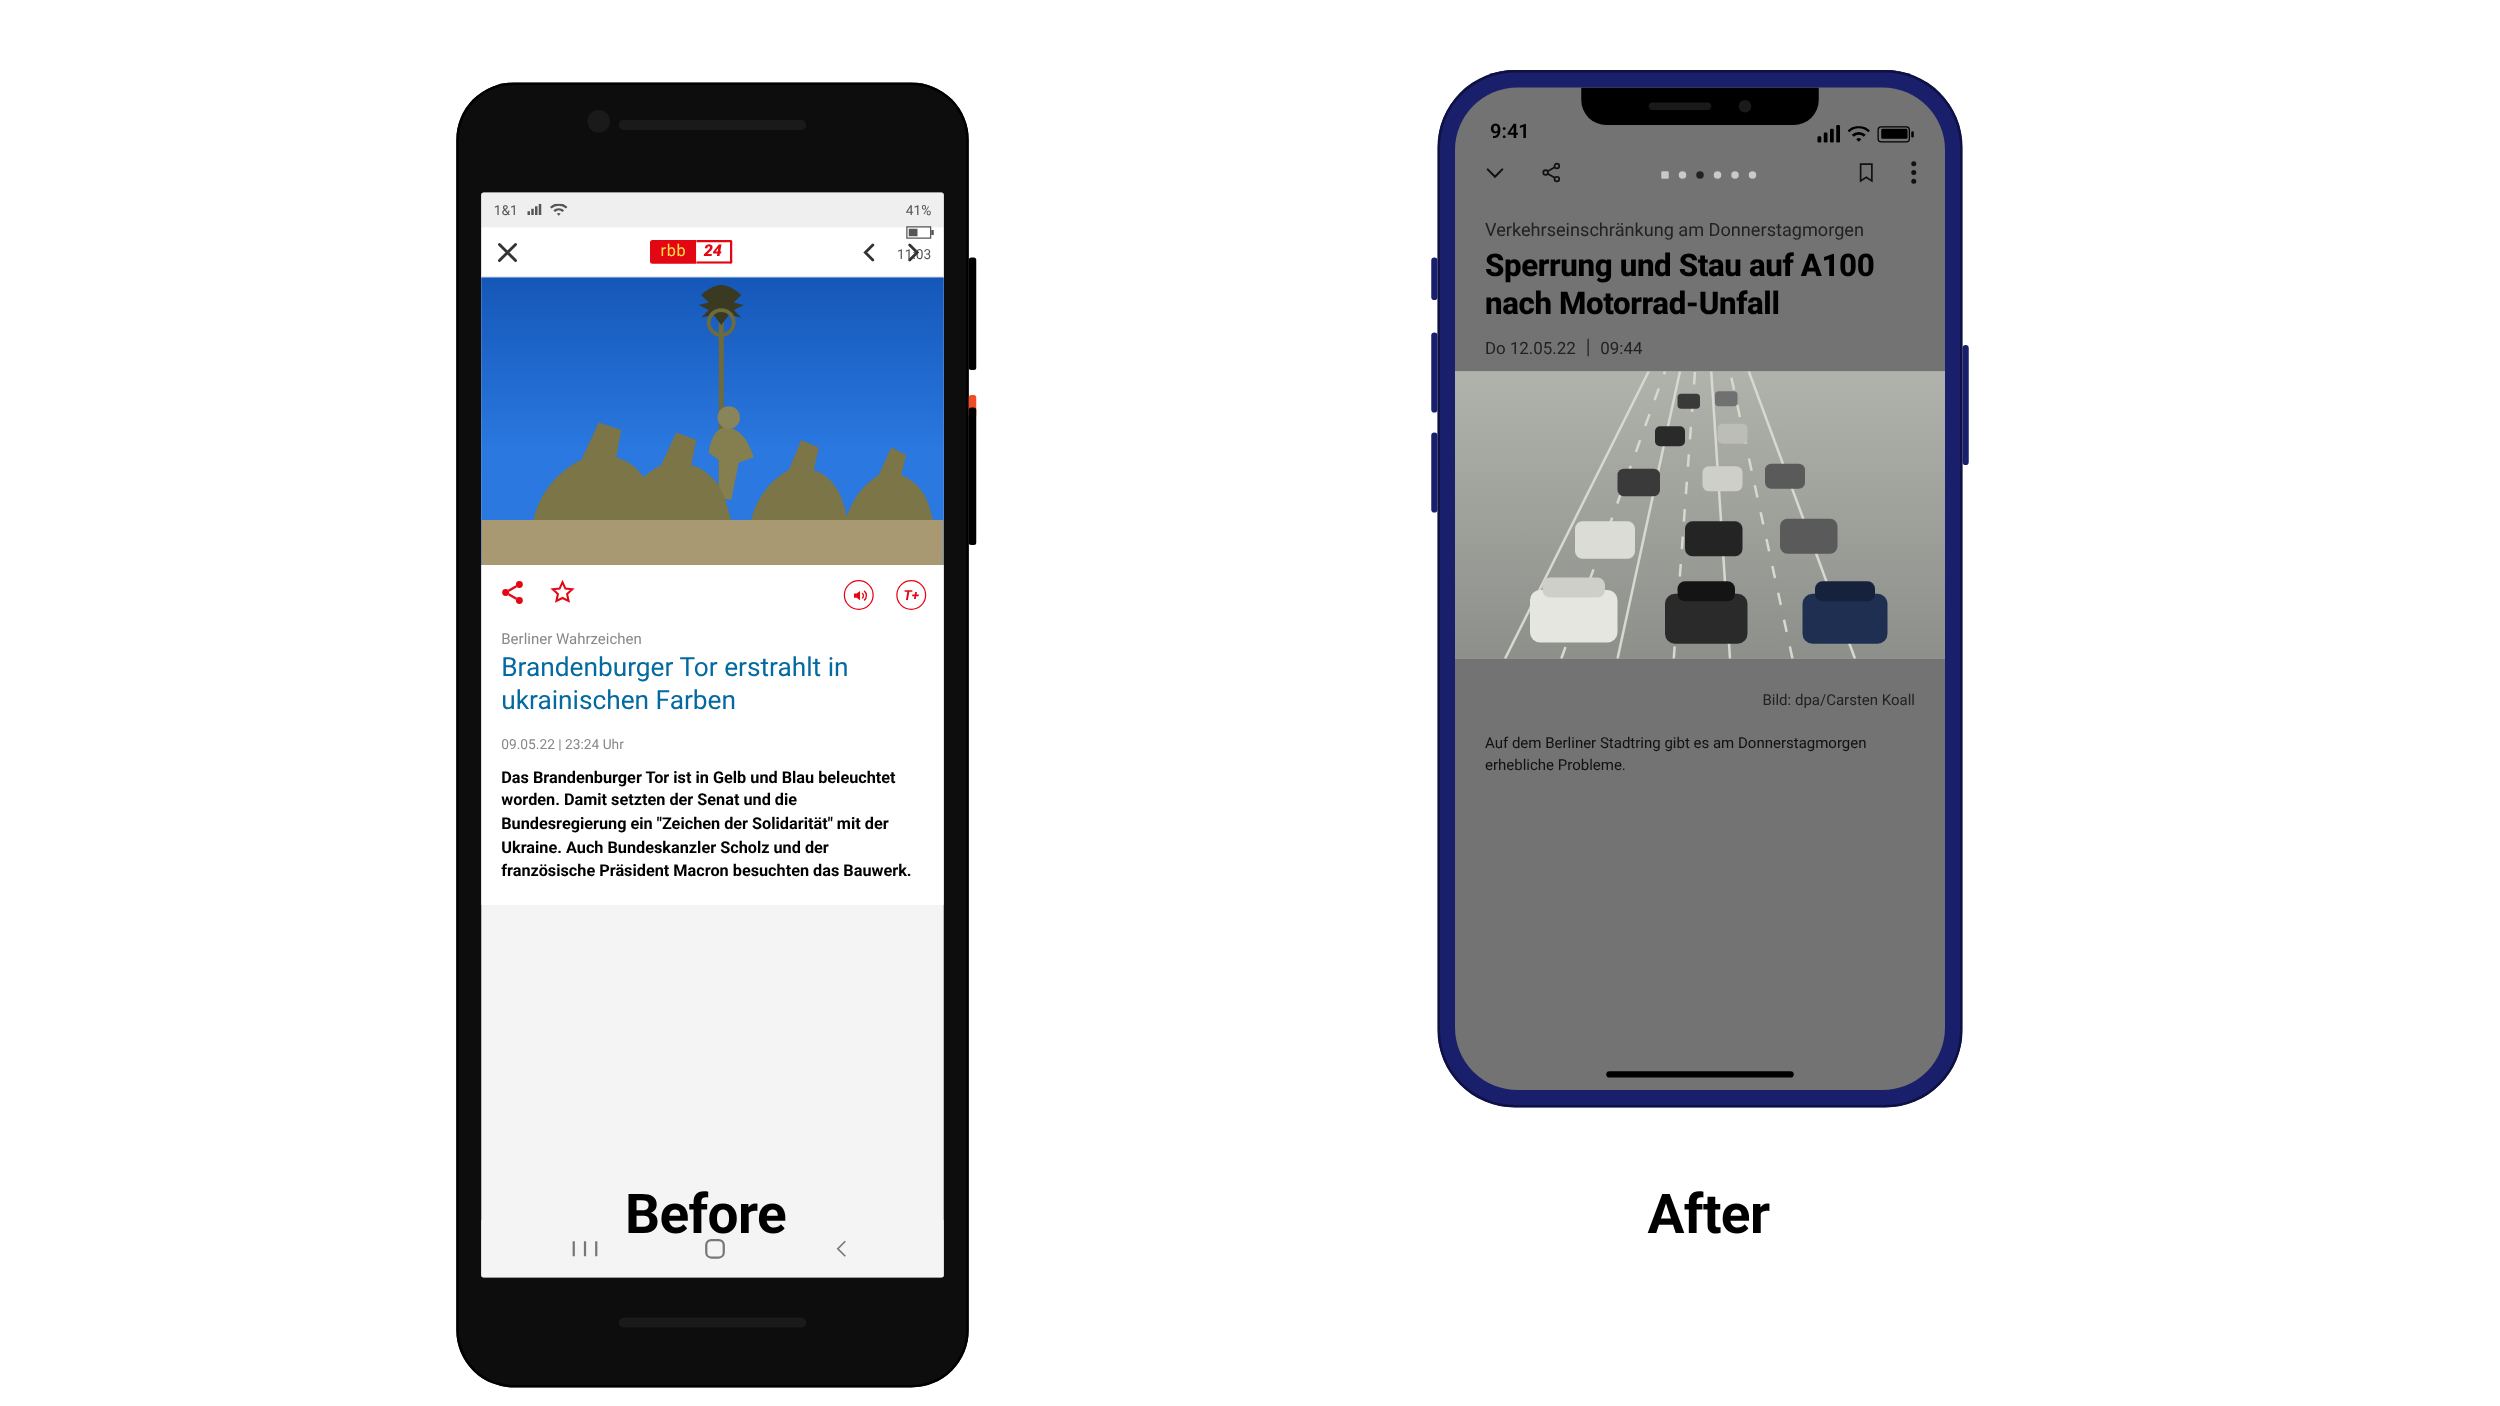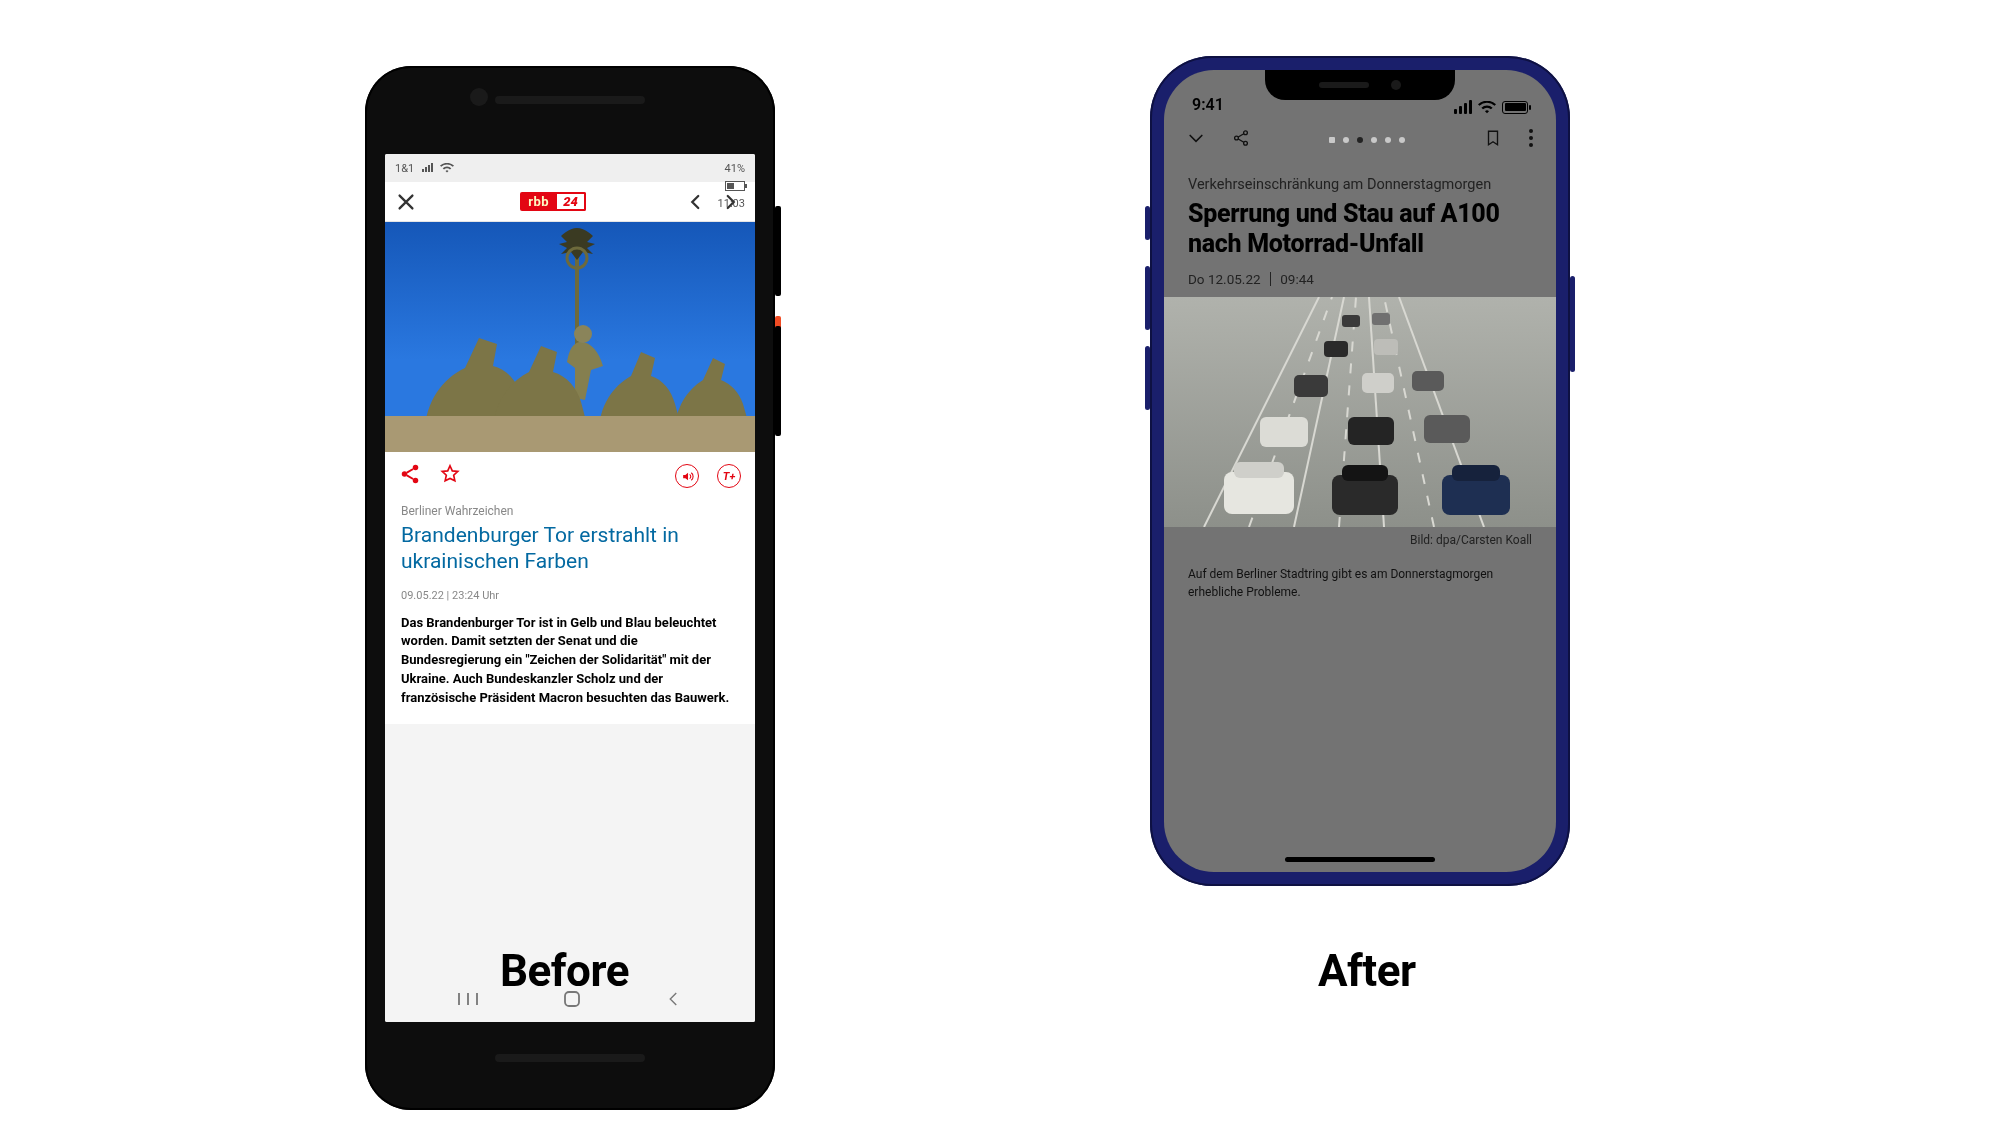--- a/index.html
+++ b/index.html
@@ -36,21 +36,21 @@
   
   .a-status { height: 28px; background:#efefef; display:flex; align-items:center; justify-content:space-between;
     font-size:11px; color:#555; padding:0 10px; }
   .a-status .right { display:flex; align-items:flex-end; gap:6px;flex-direction:column; }
   .a-status .batt { display:inline-block; width:20px; height:10px; border:1px solid #555; position:relative; }
   .a-status .batt:after { content:""; position:absolute; right:-3px; top:2px; width:2px; height:4px; background:#555; }
   .a-status .batt i { position:absolute; left:1px; top:1px; bottom:1px; width:40%; background:#555; }
   
   .a-nav { height:40px; background:#fff; display:flex; align-items:center; justify-content:space-between; padding:0 10px; border-bottom:1px solid #e5e5e5;}
   .a-nav .logo { display:flex; align-items:center; }
-  .a-nav .logo .rbb { background:#e30613; color:#fef9c3; font-weight:700; font-size:13px; padding:2px 8px; letter-spacing:0.5px; border-radius:2px 0 0 2px; }
+  .a-nav .logo .rbb { background:#e30613; color:#fde047; font-weight:400; font-size:13px; padding:2px 8px; letter-spacing:0.5px; border-radius:2px 0 0 2px; }
   .a-nav .logo .n24 { background:#fff; color:#e30613; border:2px solid #e30613; font-weight:900; font-size:13px; padding:0 6px; border-left:none; border-radius:0 2px 2px 0; font-style:italic;}
   .a-nav .icn { color:#333; width:24px; text-align:center; }
   .a-nav .nav-arrows { display:flex; gap:10px; }
   .a-nav svg { display:block; }
 
   
   .hero-before { height:230px; background: linear-gradient(#1a66d6,#2a78e0); position:relative; overflow:hidden; }
   .hero-before .sky { position:absolute; inset:0; background: linear-gradient(#1557b8 0%, #2a78e0 60%); }
   .hero-before .plinth { position:absolute; bottom:0; left:0; right:0; height:36px; background:#a99973;}
   .hero-before svg { position:absolute; inset:0; }
@@ -111,21 +111,21 @@
   .i-toolbar .dots i.on { background:#222; }
   .i-toolbar .dots i.sq { border-radius:1px; }
   
   .i-body { padding: 14px 24px 0; }
   .i-kicker { font-size:14.5px; color:#222; margin-bottom:6px;}
   .i-title  { font-size:25px; font-weight:800; line-height:1.2; letter-spacing:-0.3px; margin-bottom:12px;}
   .i-date   { font-size:13.5px; color:#222; margin-bottom:10px;}
   .i-date .sep { display:inline-block; border-left:1.5px solid #222; height:14px; margin:0 6px; vertical-align:-2px;}
   .hero-after { height:230px; background:linear-gradient(#b7b9b4,#9da09a); position:relative; overflow:hidden;}
   .hero-after svg { position:absolute; inset:0; }
-  .i-credit { text-align:right; font-size:12px; color:#222; padding:6px 24px 0;}
+  .i-credit { text-align:right; font-size:12px; color:#222; padding:6px 24px 0;margin-top:20px;}
   .i-text { padding: 18px 24px 0; font-size:12px; line-height:1.5; color:#111;}
   .i-text p { margin-bottom:18px; }
   .home-ind { position:absolute; bottom:10px; left:50%; transform:translateX(-50%); width:150px; height:5px; background:#000; border-radius:3px;}
 
   
   .label { position:absolute; font-size:44px; font-weight:700; color:#000; letter-spacing:-0.5px;}
   .label.before { left: 500px; top: 945px; }
   .label.after  { left: 1318px; top: 945px; }
 </style>
 </head>

